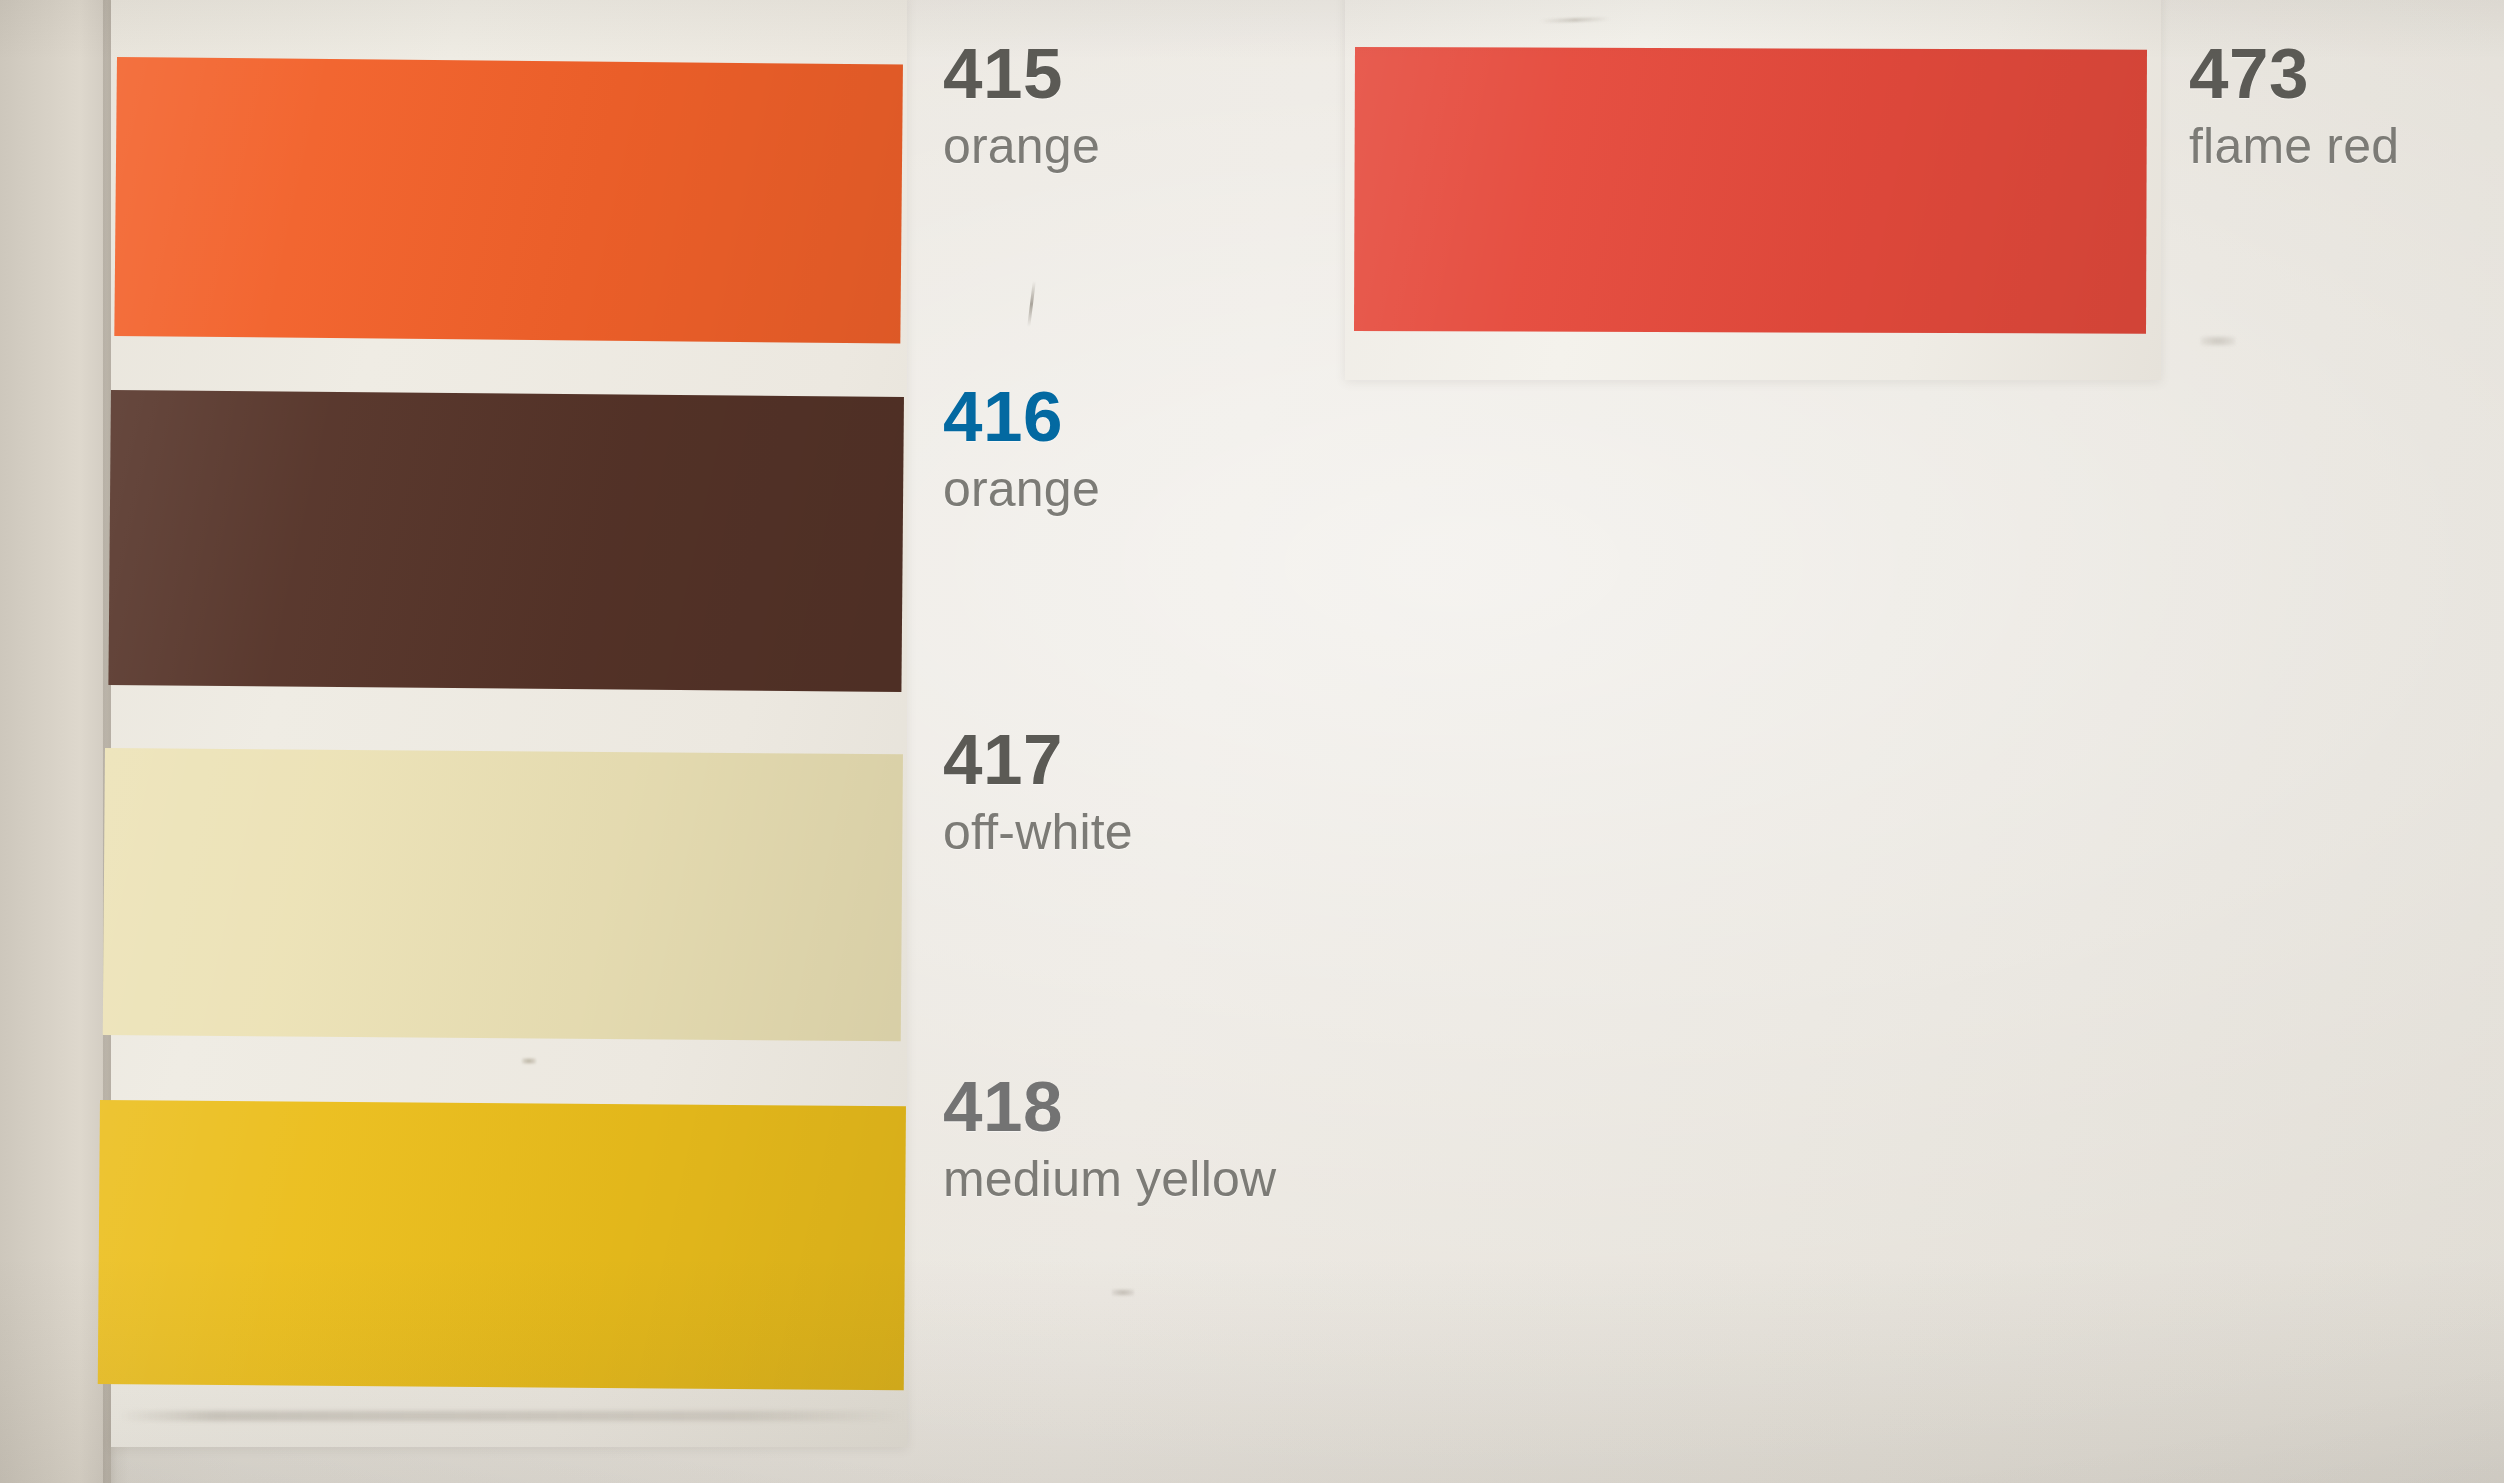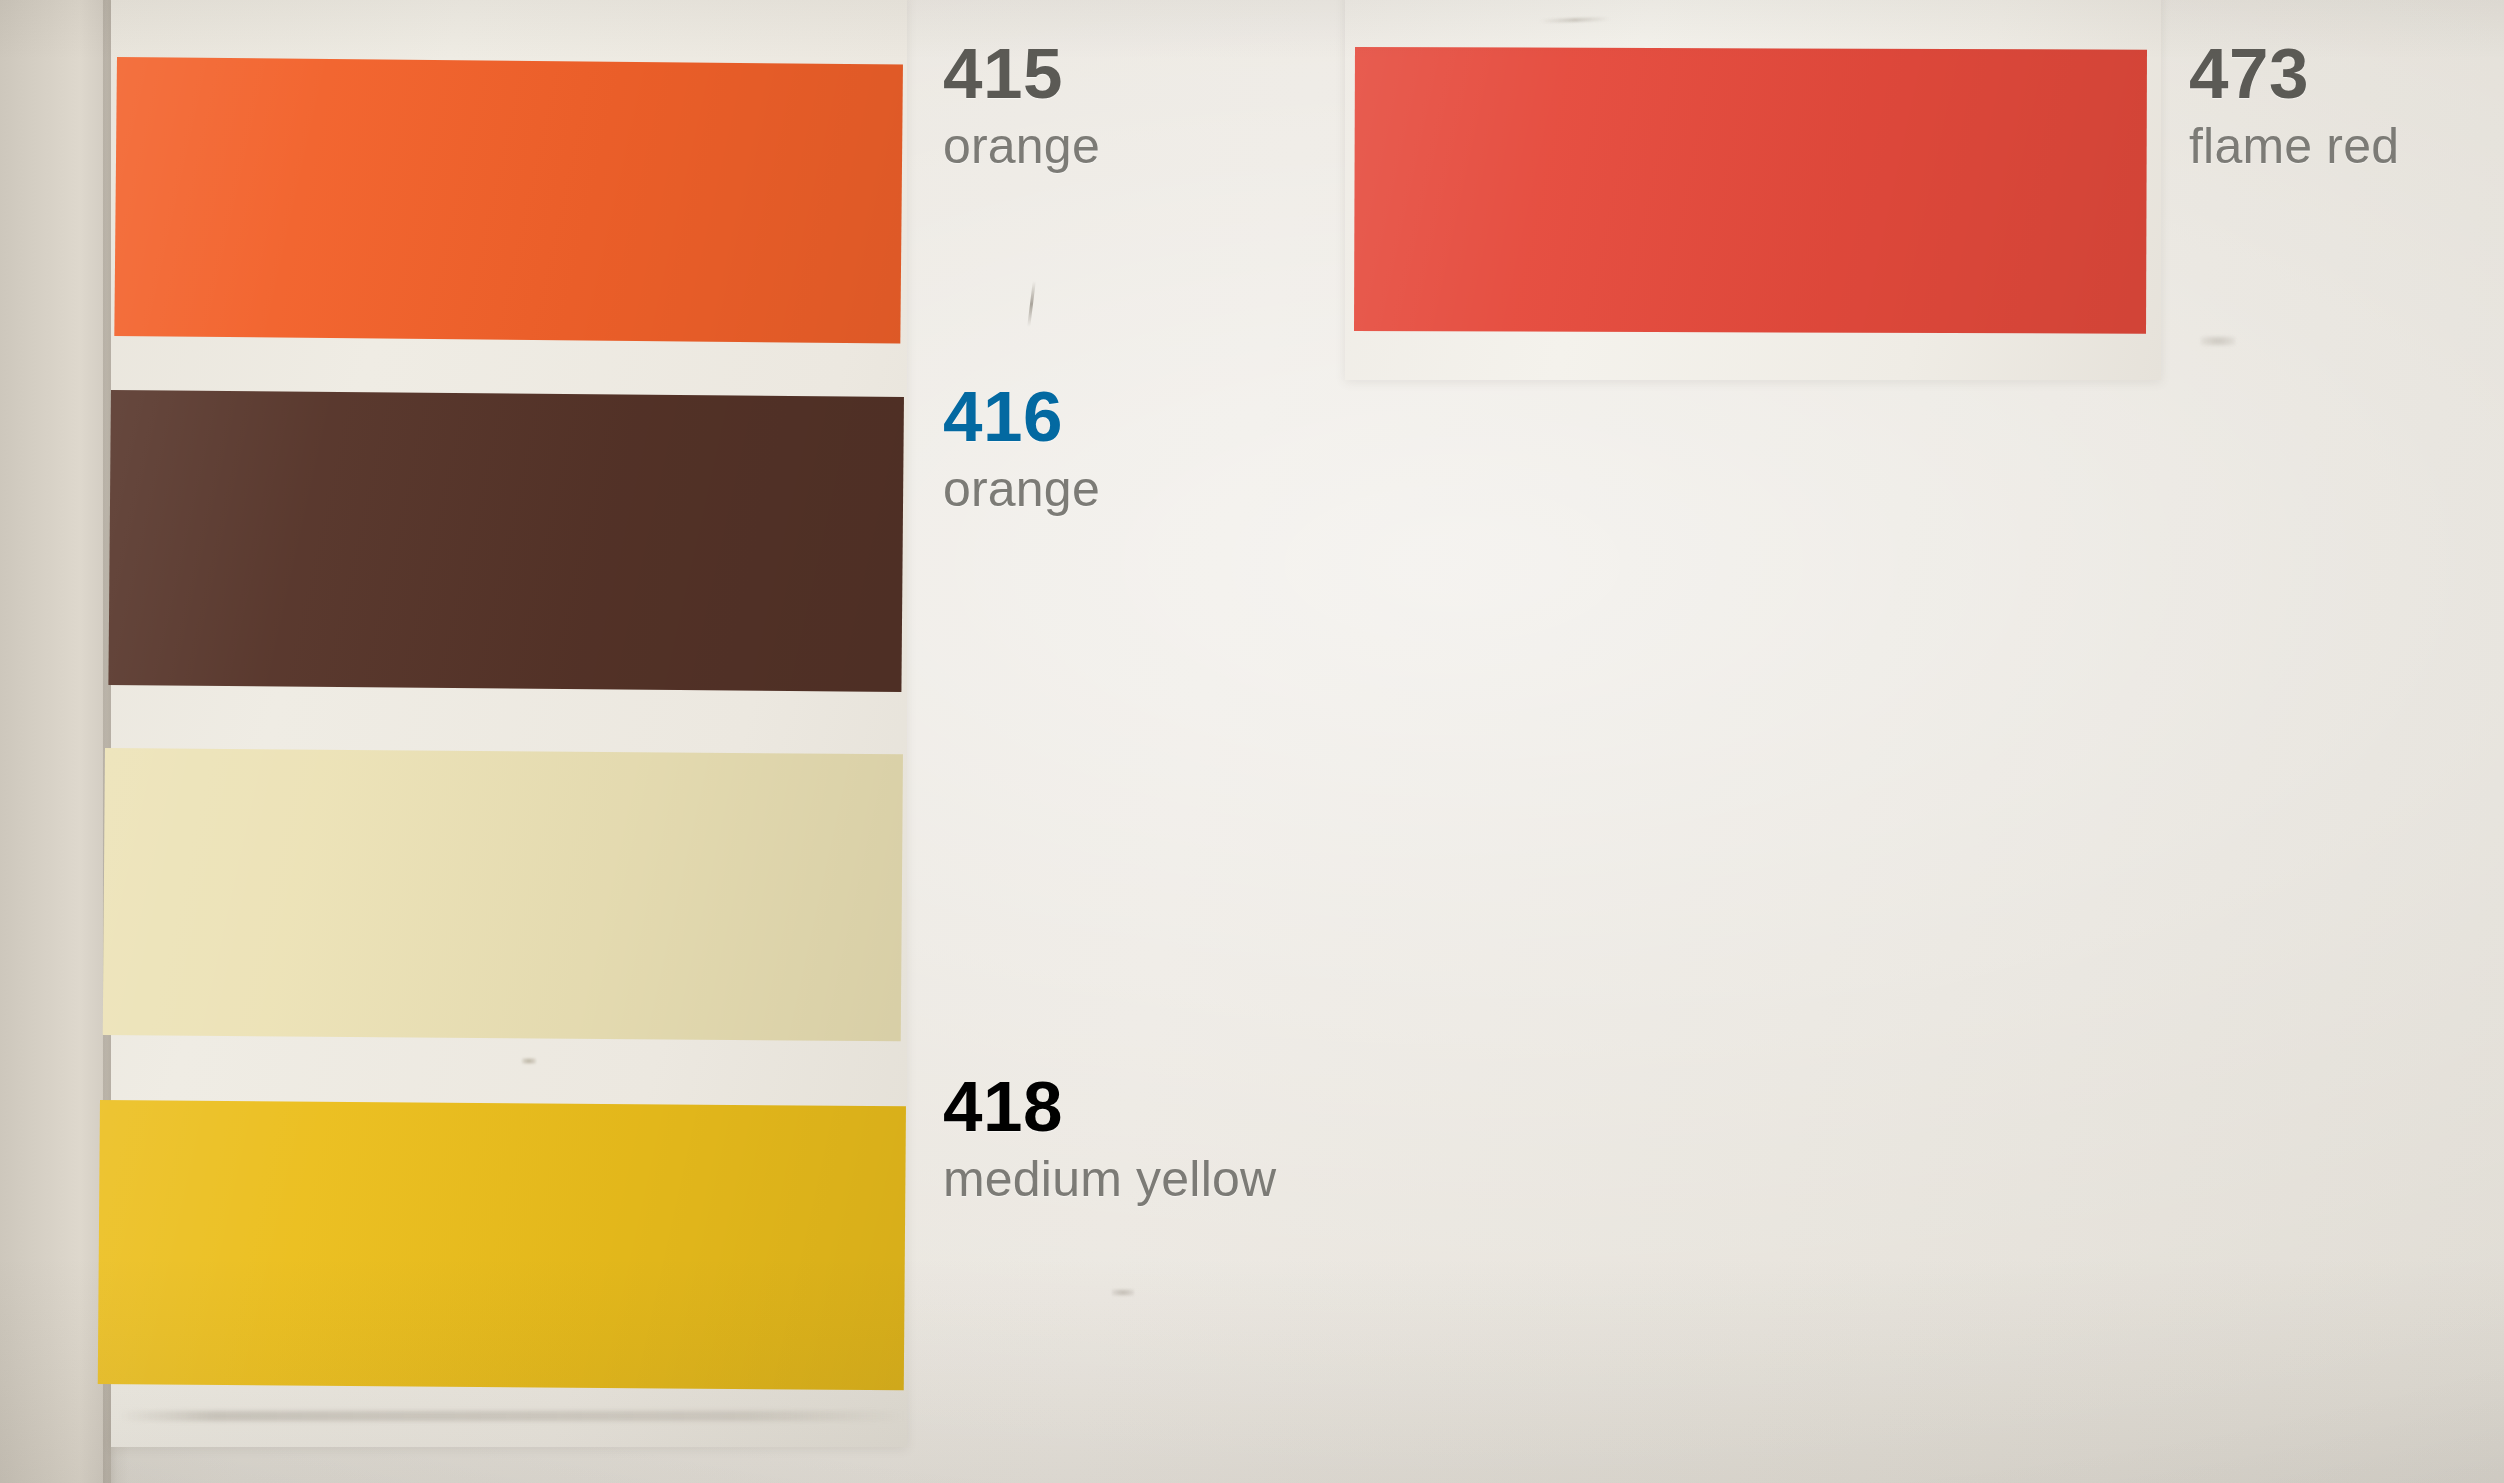--- a/index.html
+++ b/index.html
@@ -178,22 +178,26 @@
   </div>
 
   <div class="label" id="lb-0" style="left: 943px; top: 38px;">
     <span class="code" style="color: rgb(91, 90, 85);">415</span>
     <span class="name" style="color: rgb(124, 123, 118);">orange</span>
   </div>
   <div class="label" id="lb-1" style="left: 943px; top: 381px;">
     <span class="code" style="color: #0369a1;">416</span>
     <span class="name" style="color: rgb(124, 123, 118);">orange</span>
   </div>
+  <div class="label" id="lb-2" style="left: 943px; top: 724px;">
+    <span class="code" style="color: rgb(91, 90, 85);">417</span>
+    <span class="name" style="color: rgb(124, 123, 118);">off-white</span>
+  </div>
   <div class="label" id="lb-3" style="left: 943px; top: 1071px;">
-    <span class="code" style="color: #000000;">418</span>
+    <span class="code" style="color: #737373;">418</span>
     <span class="name" style="color: rgb(124, 123, 118);">medium yellow</span>
   </div>
   <div class="label" id="lb-4" style="left: 2189px; top: 38px;">
     <span class="code" style="color: rgb(91, 90, 85);">473</span>
     <span class="name" style="color: rgb(124, 123, 118);">flame red</span>
   </div>
 
   <div class="blemish scratch-1"></div>
   <div class="blemish scratch-2"></div>
   <div class="blemish scratch-3"></div>

